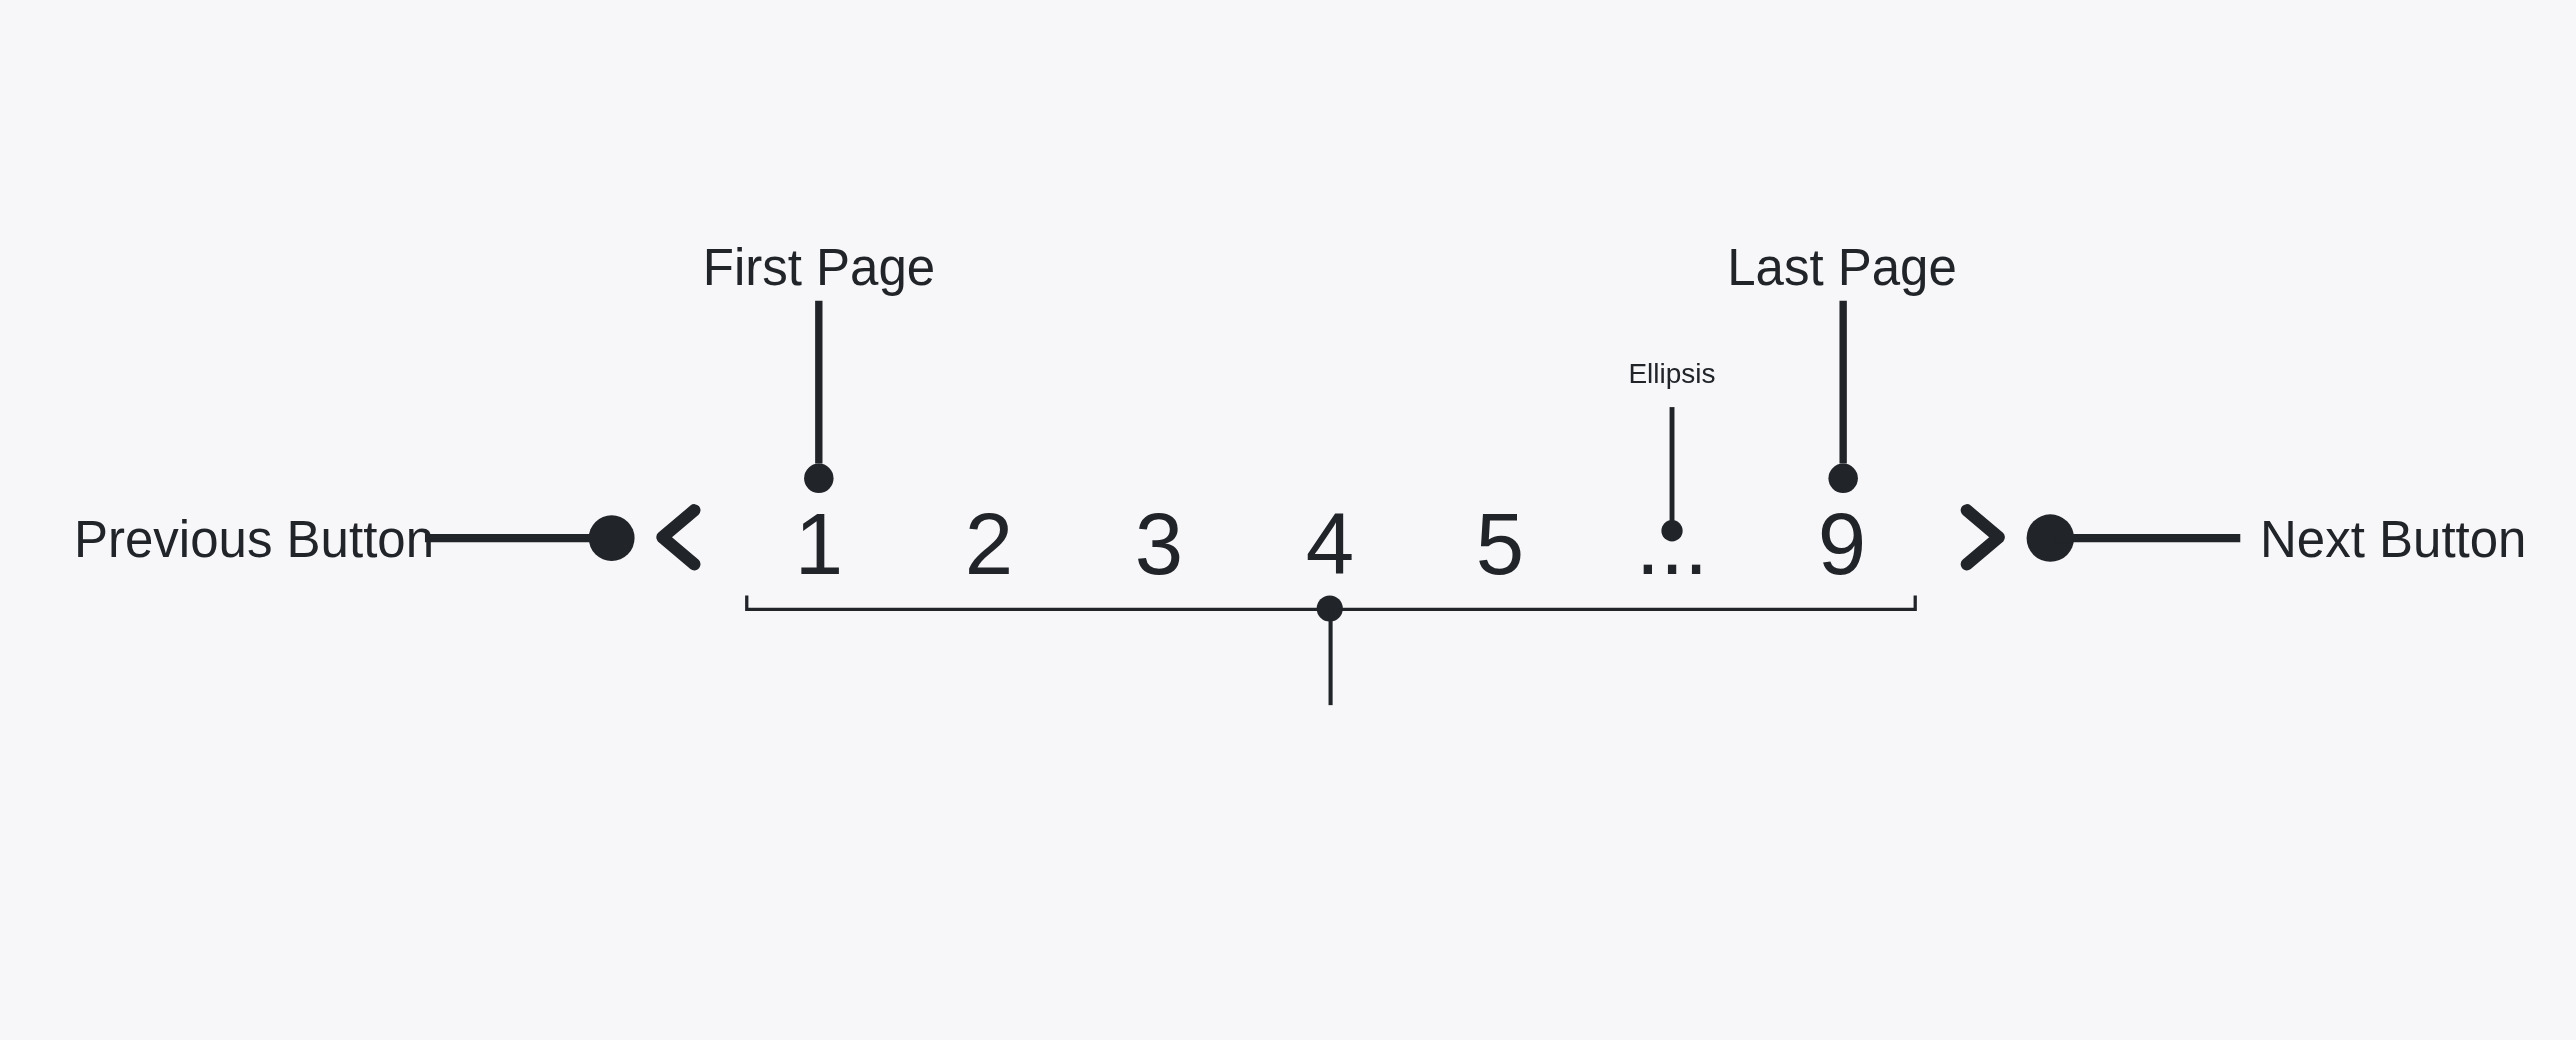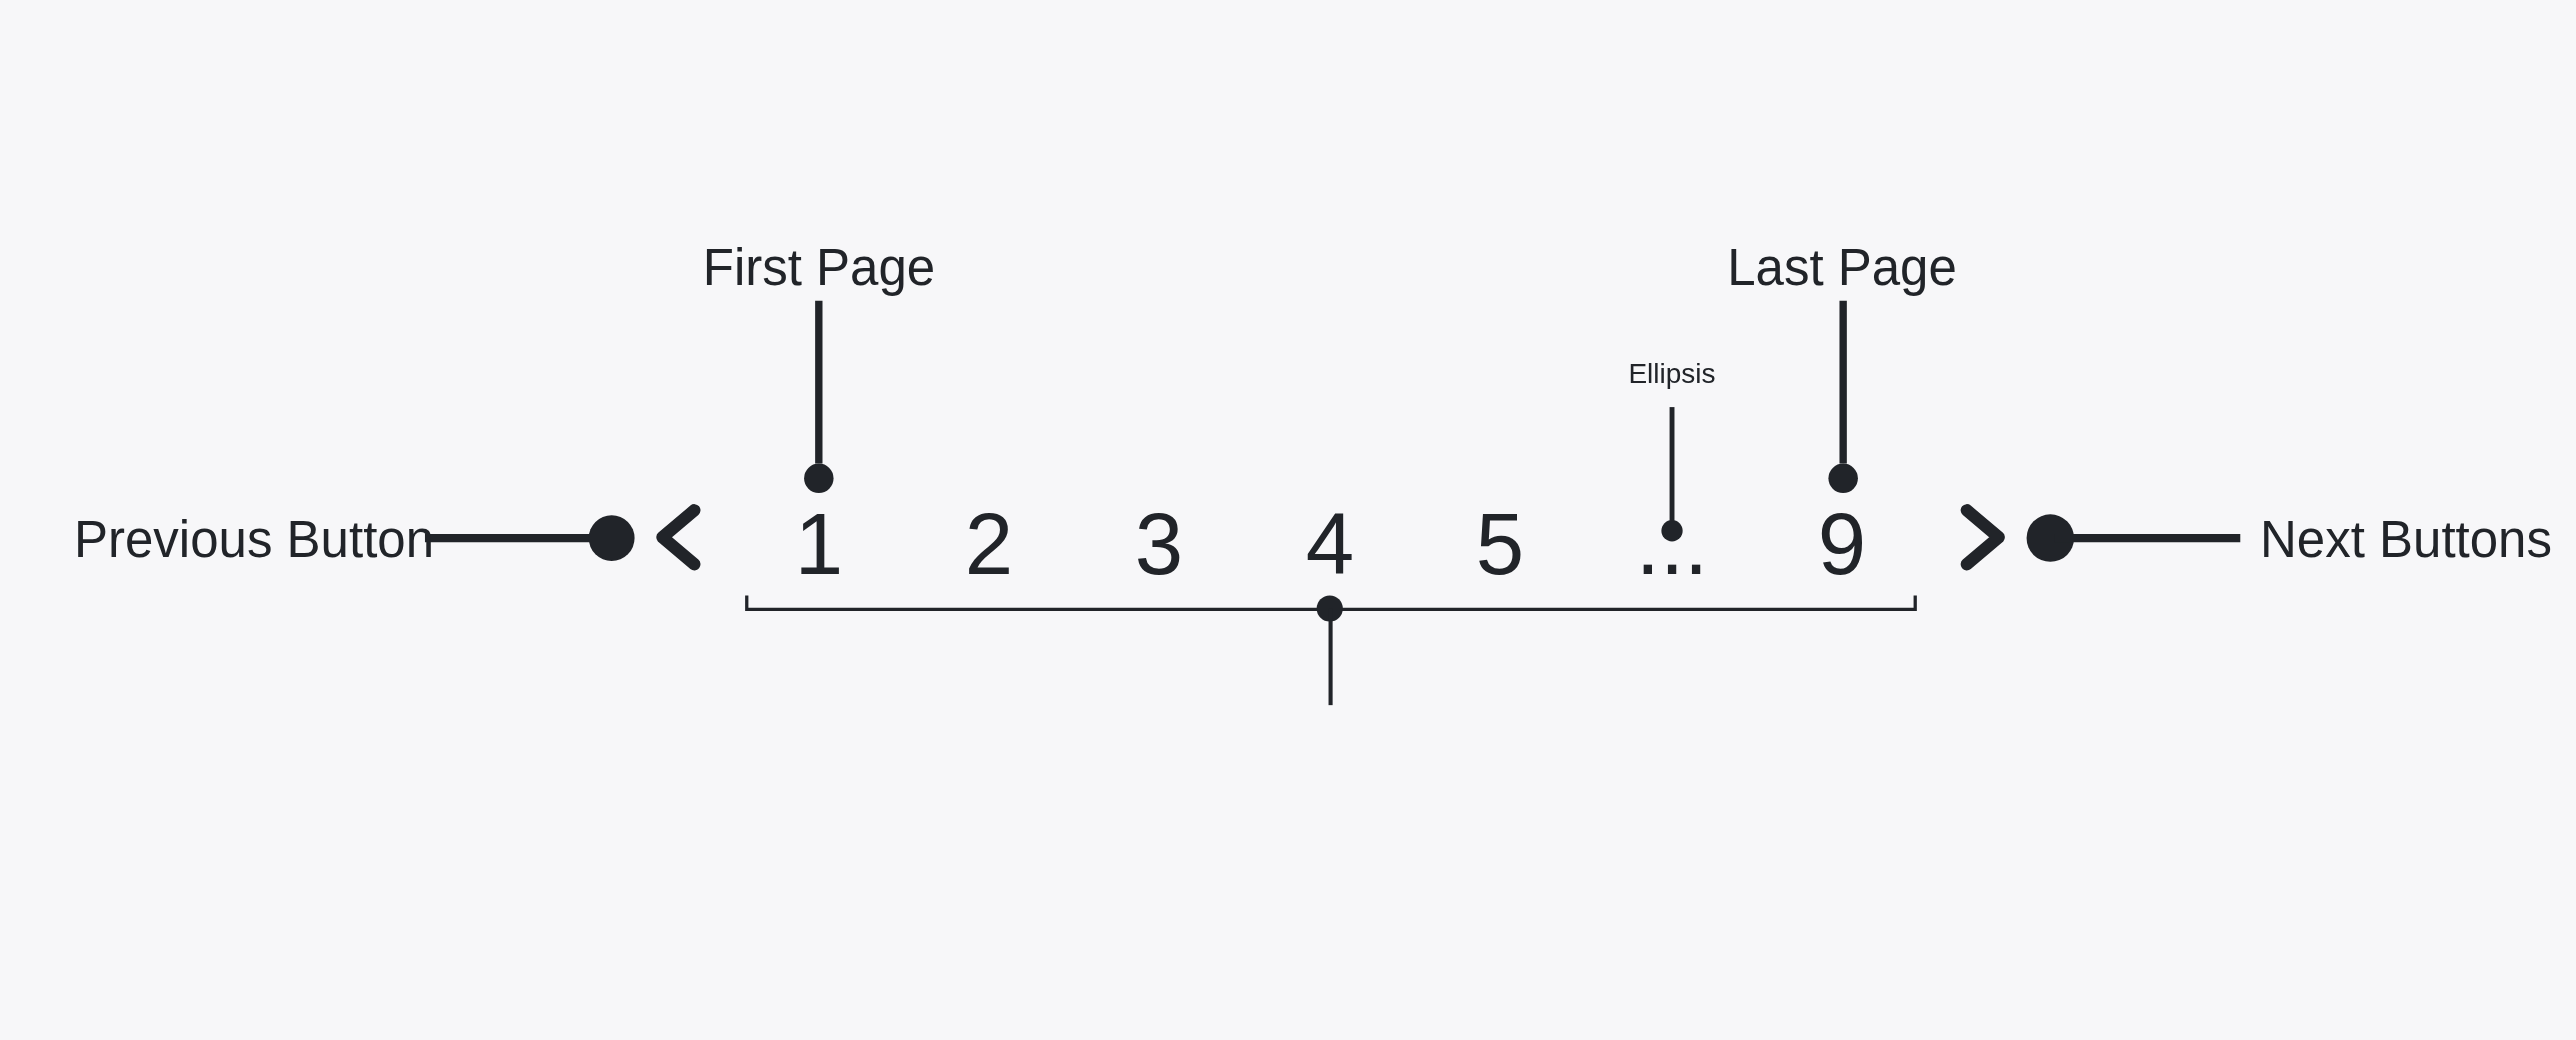--- a/index.html
+++ b/index.html
@@ -55,21 +55,21 @@
 
     <line class="leader-thin" x1="2042" y1="497" x2="2042" y2="636"></line>
     <circle class="dot" cx="2042" cy="648" r="13"></circle>
 
     <path class="bracket" d="M 912,727 L 912,744 L 2339,744 L 2339,727"></path>
     <circle class="dot" cx="1624" cy="743" r="16"></circle>
     <line class="stem" x1="1625" y1="743" x2="1625" y2="861"></line>
   </svg>
 
   <div class="label" style="left:54px; top:539px;margin-left:20px;">Previous Button</div>
-  <div class="label" style="left:2260px; top:539px;">Next Buttons</div>
+  <div class="label" style="left:2260px; top:539px;">Next Button</div>
   <div class="label centered" style="left:819px; top:267px;">First Page</div>
   <div class="label centered" style="left:1842px; top:267px;">Last Page</div>
   <div class="label centered small" style="left:1672px; top:374px;">Ellipsis</div>
 
   <div class="page" style="left:819px;">1</div>
   <div class="page" style="left:989px;">2</div>
   <div class="page" style="left:1159px;">3</div>
   <div class="page" style="left:1330px;">4</div>
   <div class="page" style="left:1500px;">5</div>
   <div class="page" style="left:1672px;">...</div>

